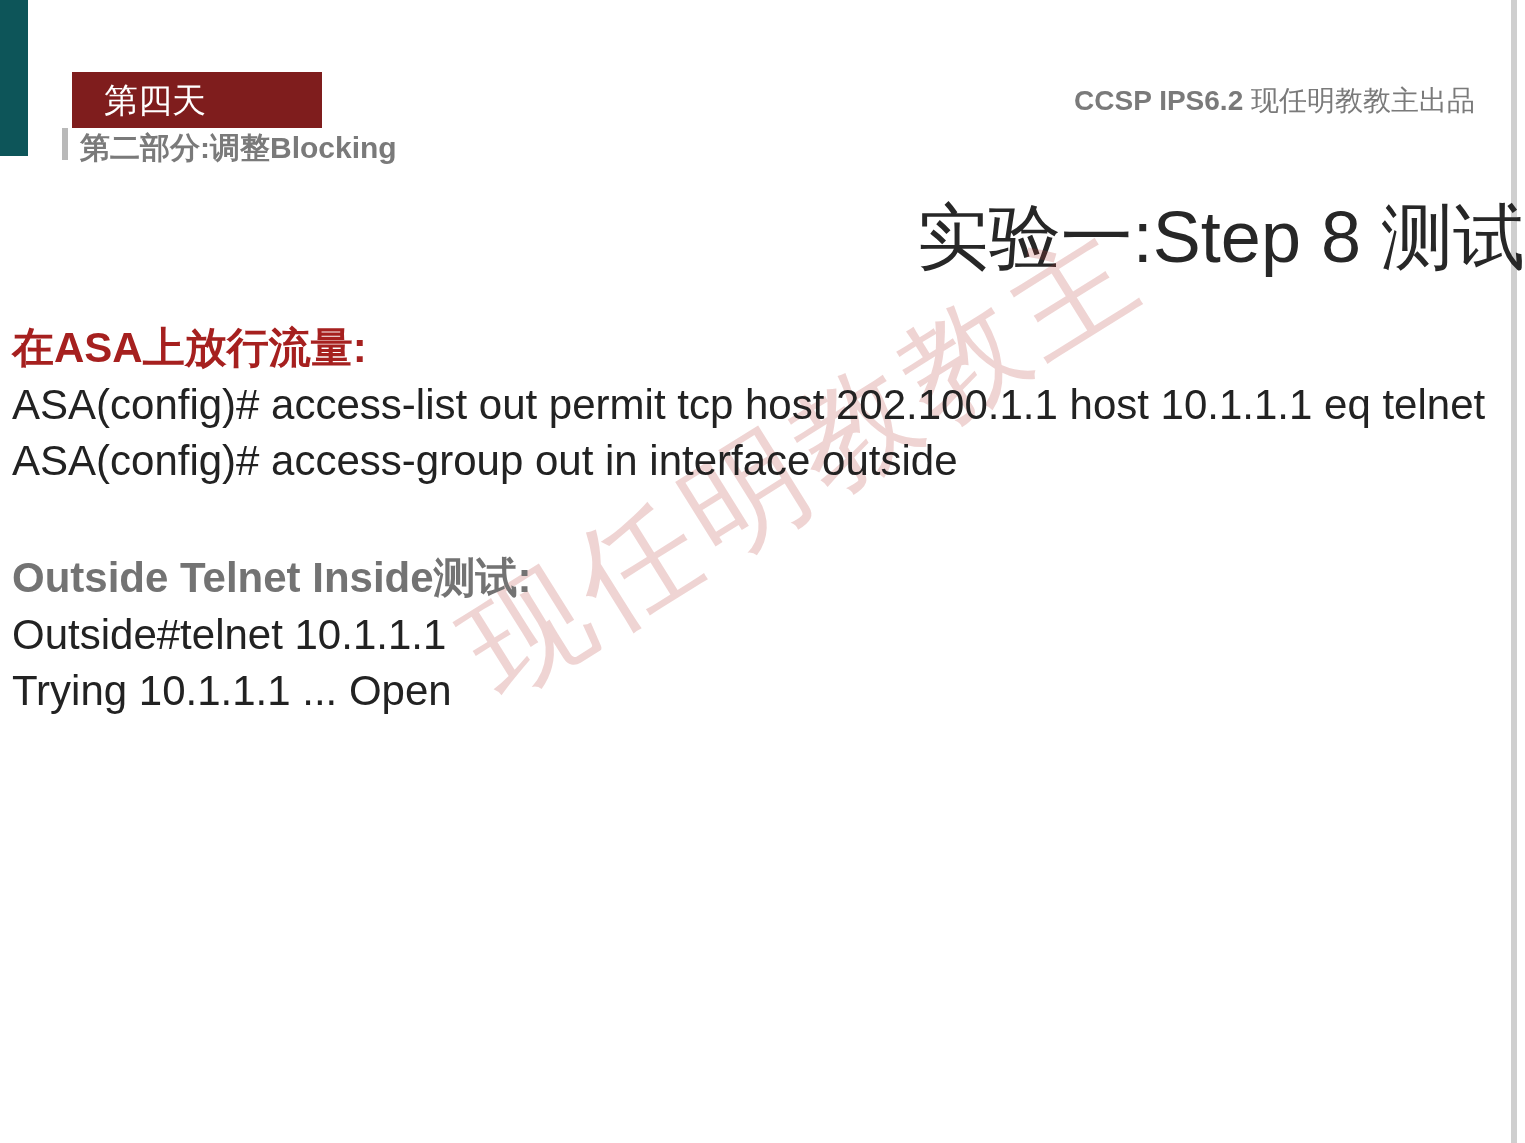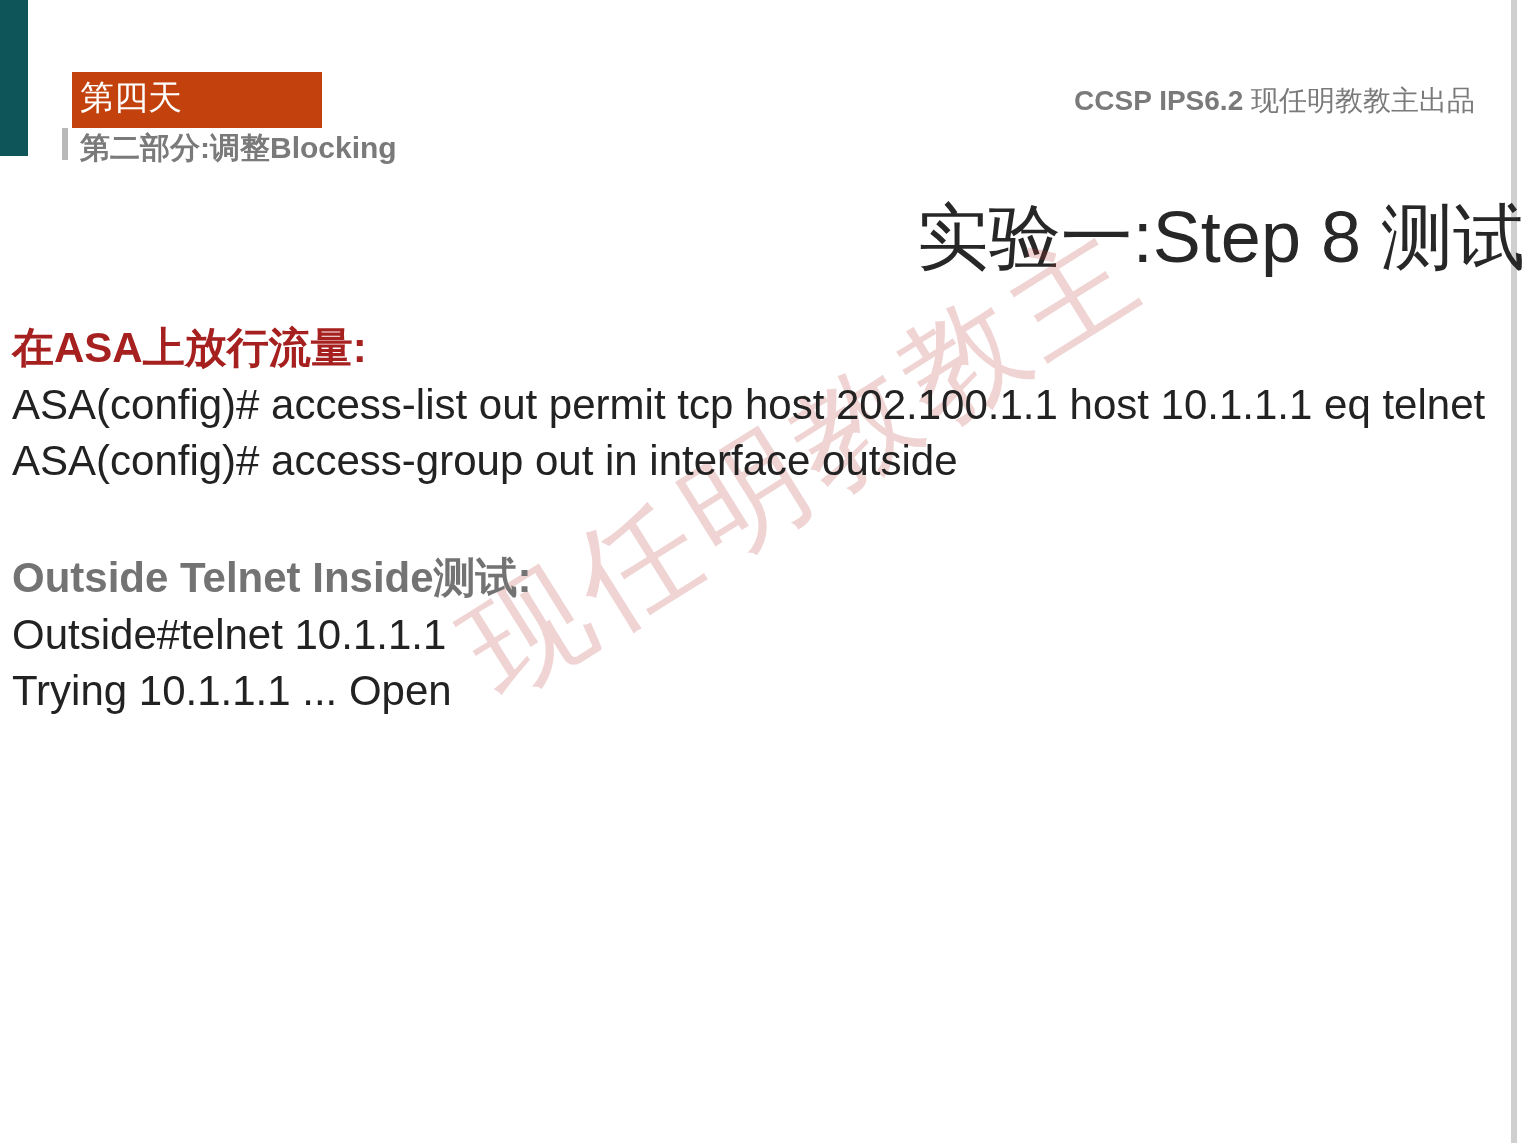--- a/index.html
+++ b/index.html
@@ -26,26 +26,26 @@
       width: 6px;
       height: 1143px;
       background: #cfcfcf;
     }
     .day-label {
       position: absolute;
       left: 72px;
       top: 72px;
       width: 250px;
       height: 56px;
-      background: #c2410c;
+      background: #7f1d1d;
       color: #ffffff;
       font-size: 34px;
       line-height: 56px;
-      padding-left: 8px;
-      font-family: Liberation Mono, monospace;
+      padding-left: 32px;
+      font-family: Liberation Sans, sans-serif;
     }
     .left-bar-2 {
       position: absolute;
       left: 62px;
       top: 128px;
       width: 6px;
       height: 32px;
       background: #b9b9b9;
     }
     .section-label {

